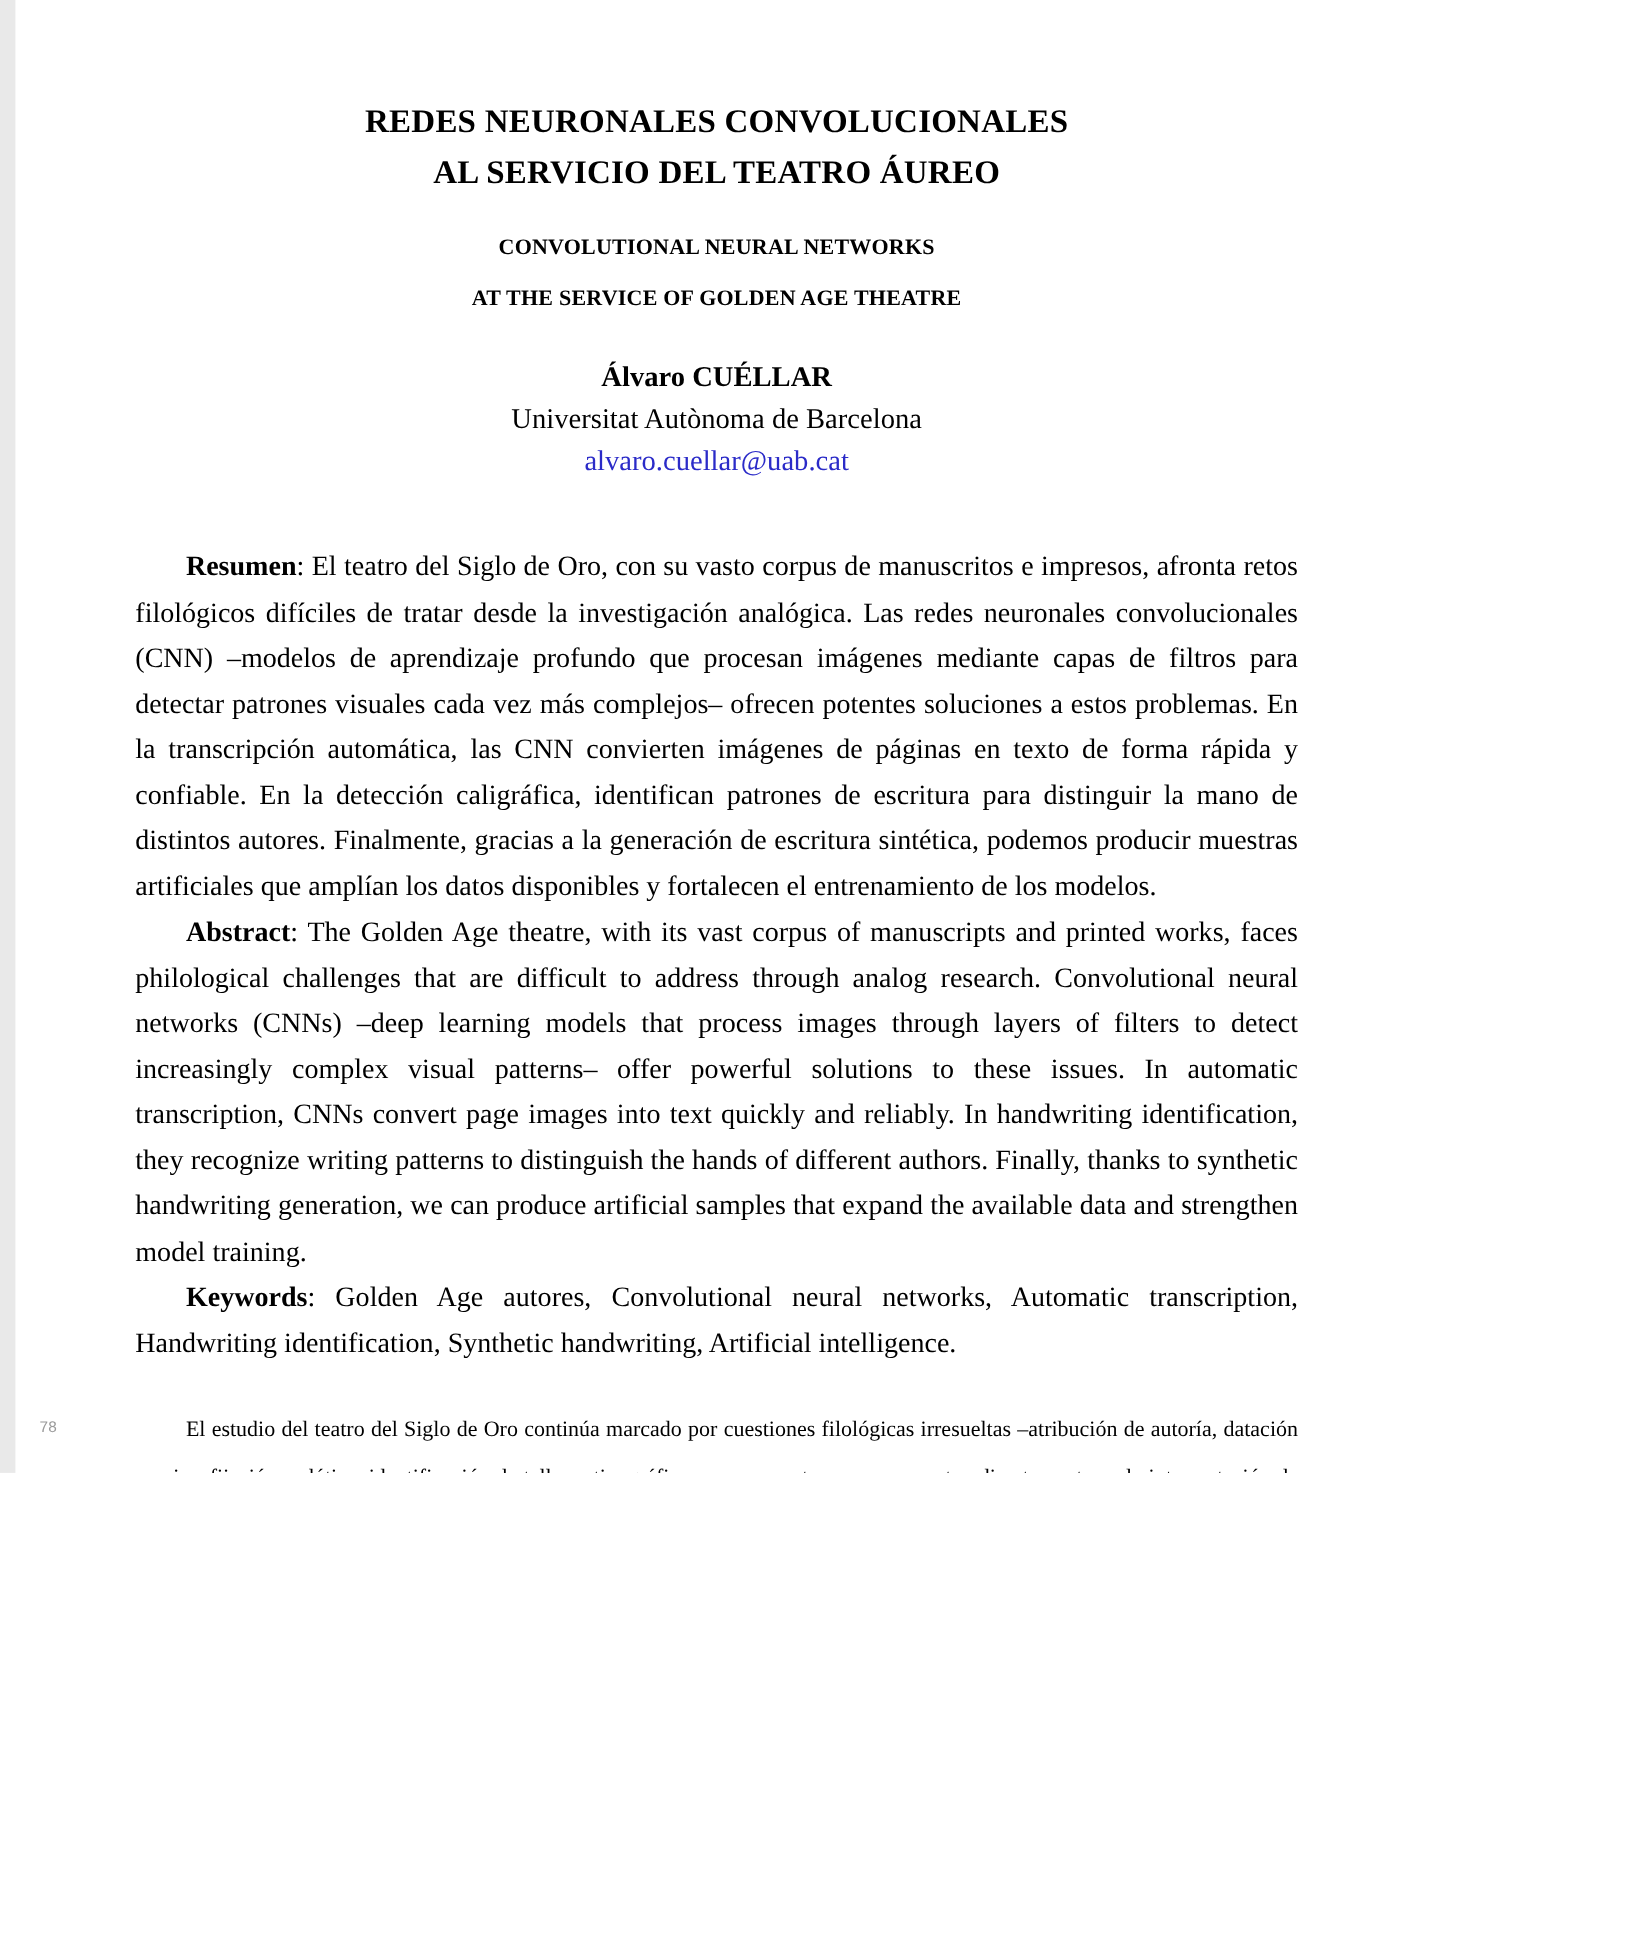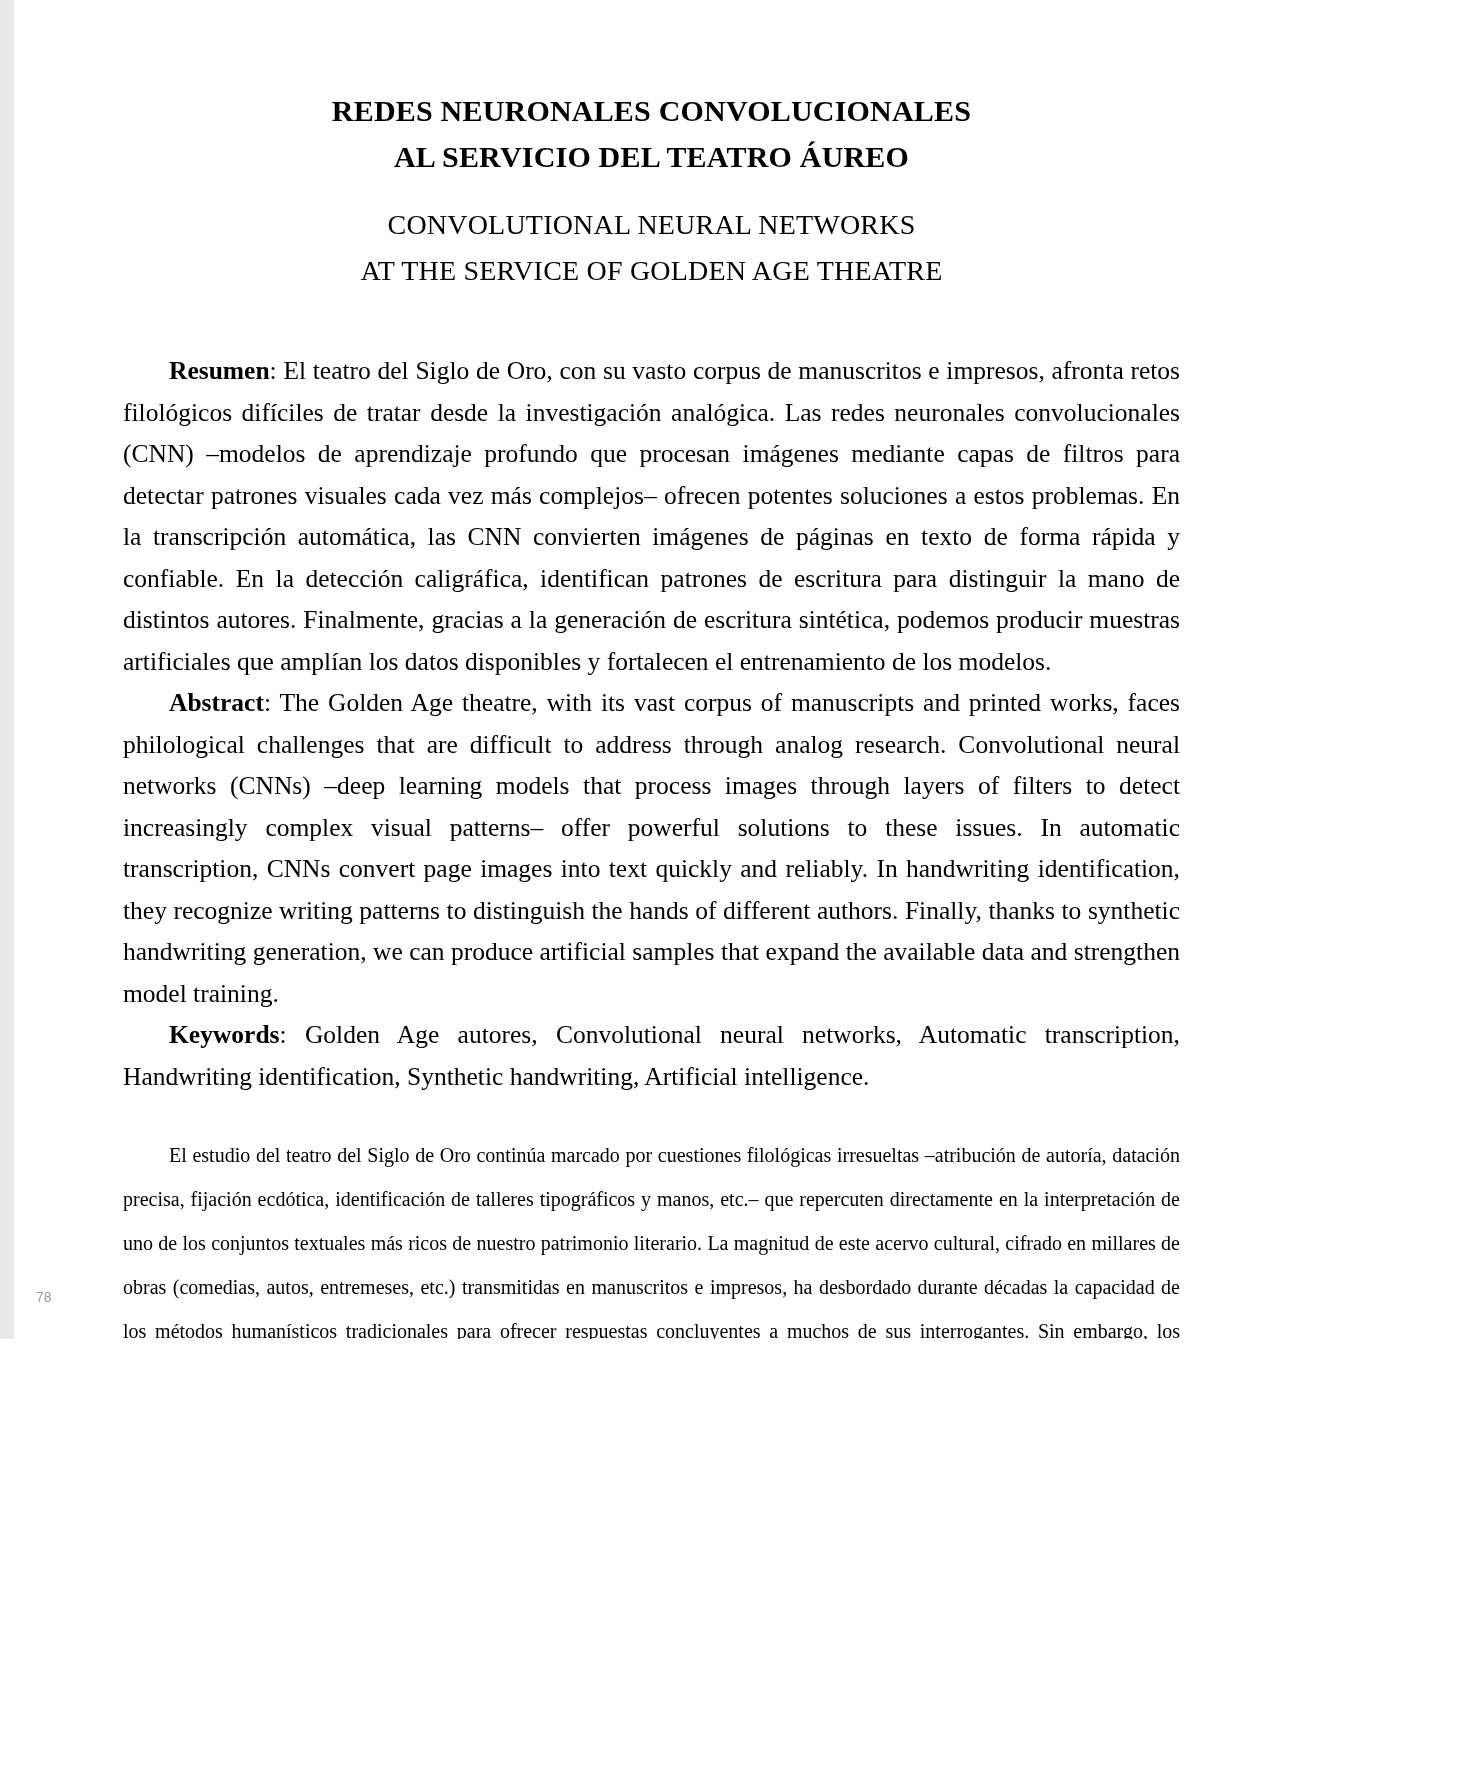--- a/index.html
+++ b/index.html
@@ -48,22 +48,22 @@
 
   .title-es {
     font-weight: bold;
     font-size: 30px;
     line-height: 46px;
     letter-spacing: 0.2px;
     margin: 0;
   }
 
   .title-en {
-    font-weight: normal;
-    font-size: 28px;
+    font-weight: bold;
+    font-size: 20px;
     line-height: 46px;
     letter-spacing: 0.2px;
     margin: 0;
     padding-top: 22px;
   }
 
   .author-block {
     text-align: center;
     padding-top: 30px;
   }
@@ -141,20 +141,27 @@
       <div class="title-es">
         <div>REDES NEURONALES CONVOLUCIONALES</div>
         <div>AL SERVICIO DEL TEATRO ÁUREO</div>
       </div>
       <div class="title-en">
         <div>CONVOLUTIONAL NEURAL NETWORKS</div>
         <div>AT THE SERVICE OF GOLDEN AGE THEATRE</div>
       </div>
     </div>
 
+    <div class="author-block">
+      <div class="author-name">Álvaro CUÉLLAR</div>
+      <div class="author-affiliation">Universitat Autònoma de Barcelona</div>
+      <div>
+        <a class="author-email" href="#">alvaro.cuellar@uab.cat</a>
+      </div>
+    </div>
 
     <div class="abstract-area">
 
       <p class="para"><span class="lead">Resumen</span><span>: </span><span>El teatro del Siglo de Oro, con su vasto corpus de manuscritos e impresos, afronta retos filológicos difíciles de tratar desde la investigación analógica. Las redes neuronales convolucionales (CNN) –modelos de aprendizaje profundo que procesan imágenes mediante capas de filtros para detectar patrones visuales cada vez más complejos– ofrecen potentes soluciones a estos problemas. En la transcripción automática, las CNN convierten imágenes de páginas en texto de forma rápida y confiable. En la detección caligráfica, identifican patrones de escritura para distinguir la mano de distintos autores. Finalmente, gracias a la generación de escritura sintética, podemos producir muestras artificiales que amplían los datos disponibles y fortalecen el entrenamiento de los modelos.</span></p>
 
 
       <p class="para"><span class="lead">Abstract</span><span>: </span><span>The Golden Age theatre, with its vast corpus of manuscripts and printed works, faces philological challenges that are difficult to address through analog research. Convolutional neural networks (CNNs) –deep learning models that process images through layers of filters to detect increasingly complex visual patterns– offer powerful solutions to these issues. In automatic transcription, CNNs convert page images into text quickly and reliably. In handwriting identification, they recognize writing patterns to distinguish the hands of different authors. Finally, thanks to synthetic handwriting generation, we can produce artificial samples that expand the available data and strengthen model training.</span></p>
 
       <p class="para"><span class="lead">Keywords</span><span>: </span><span>Golden Age autores, Convolutional neural networks, Automatic transcription, Handwriting identification, Synthetic handwriting, Artificial intelligence.</span></p>
 

